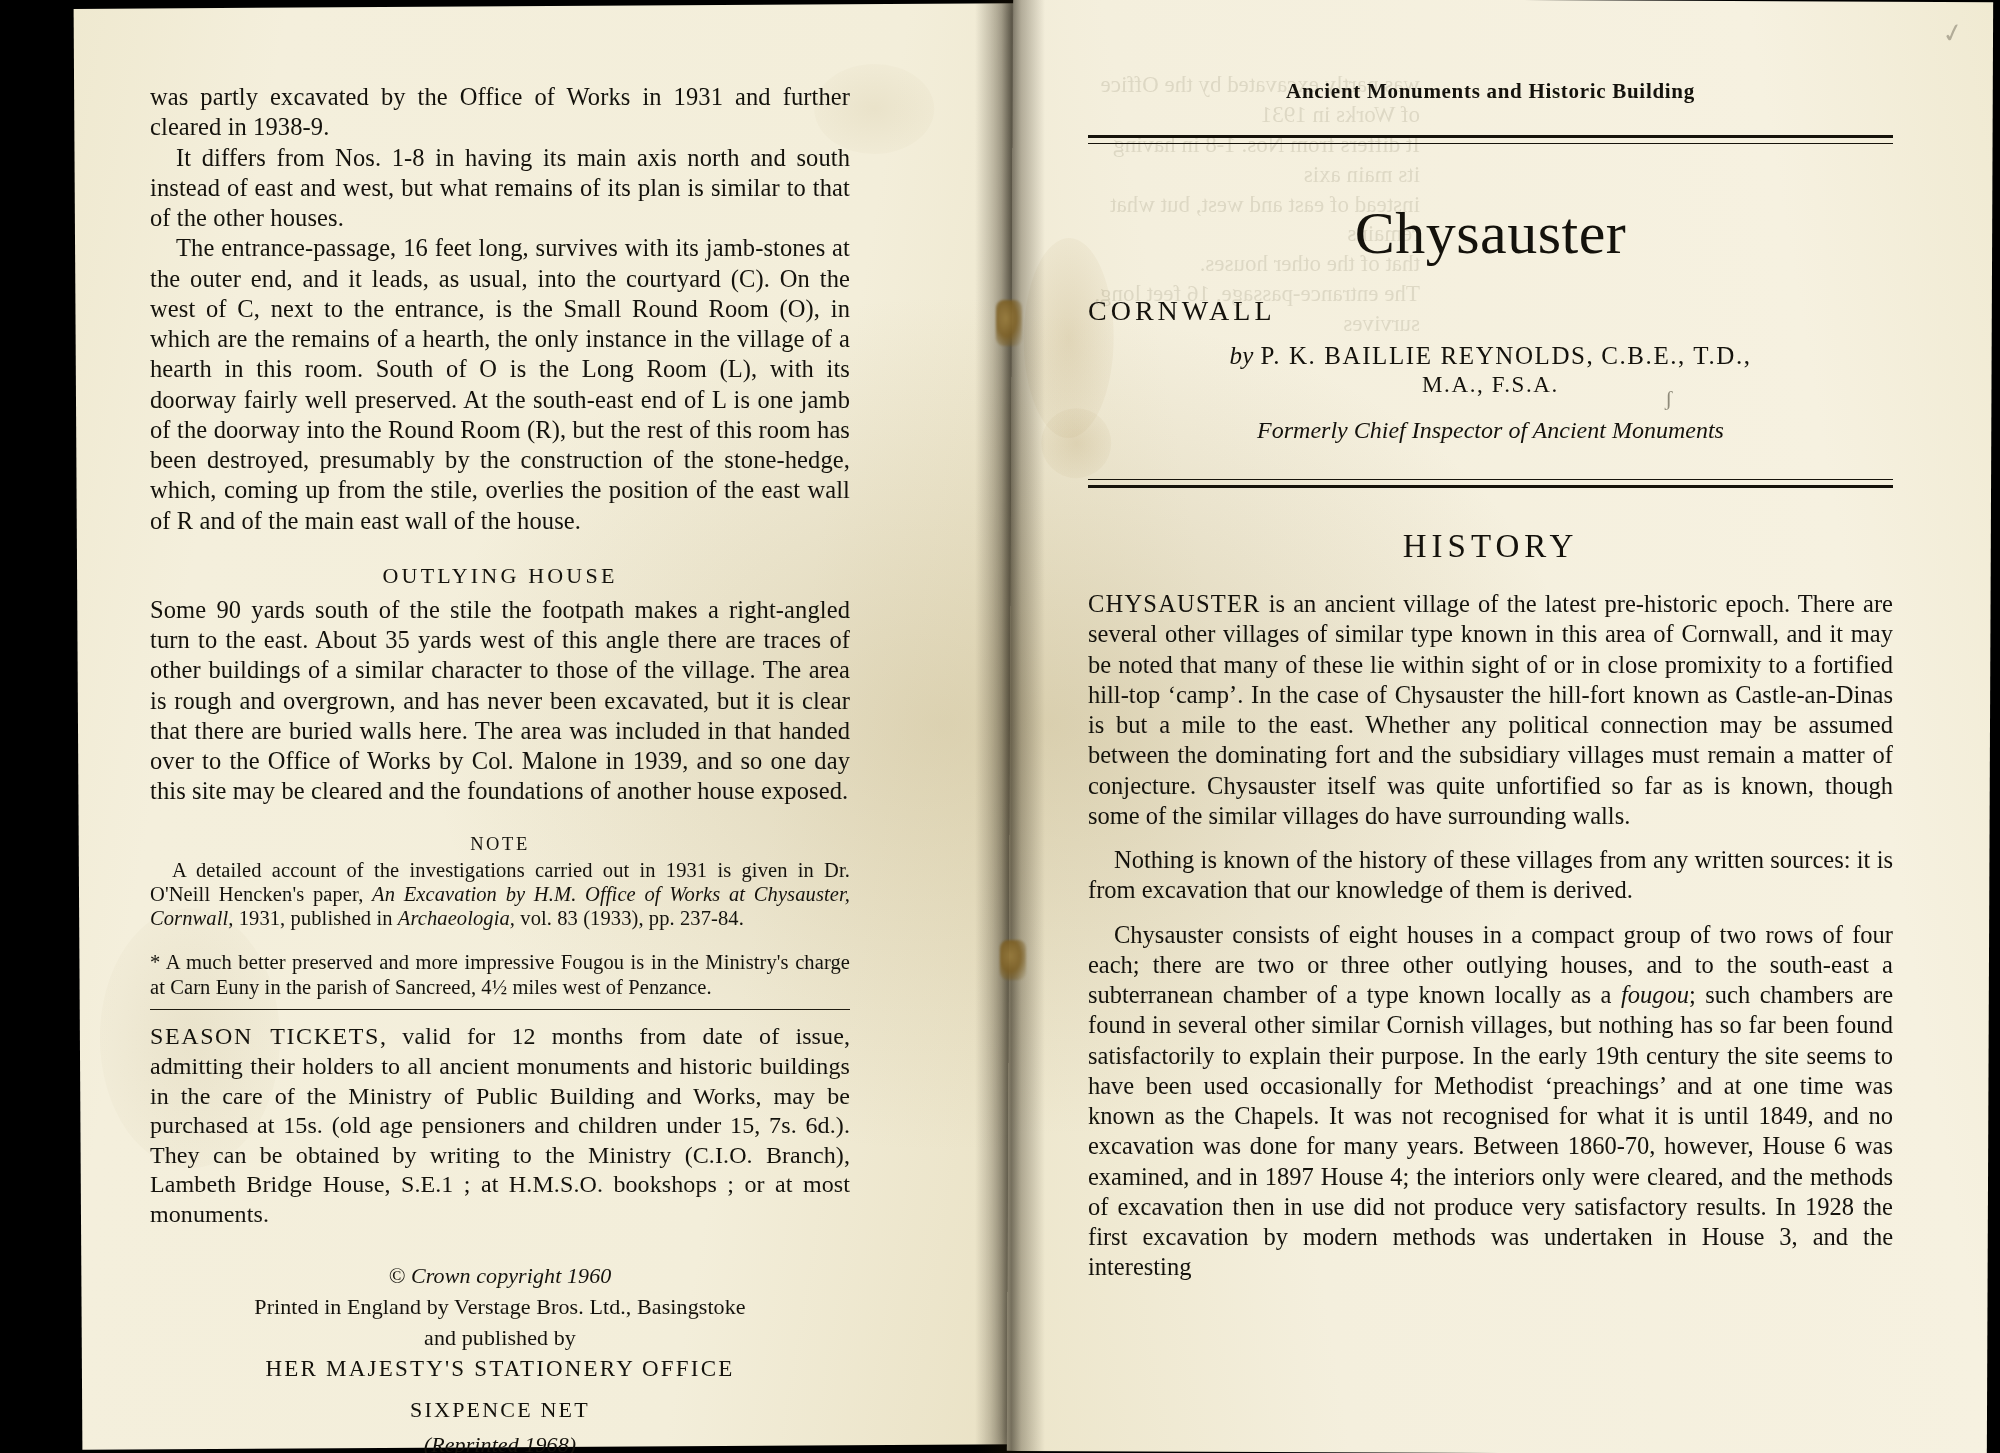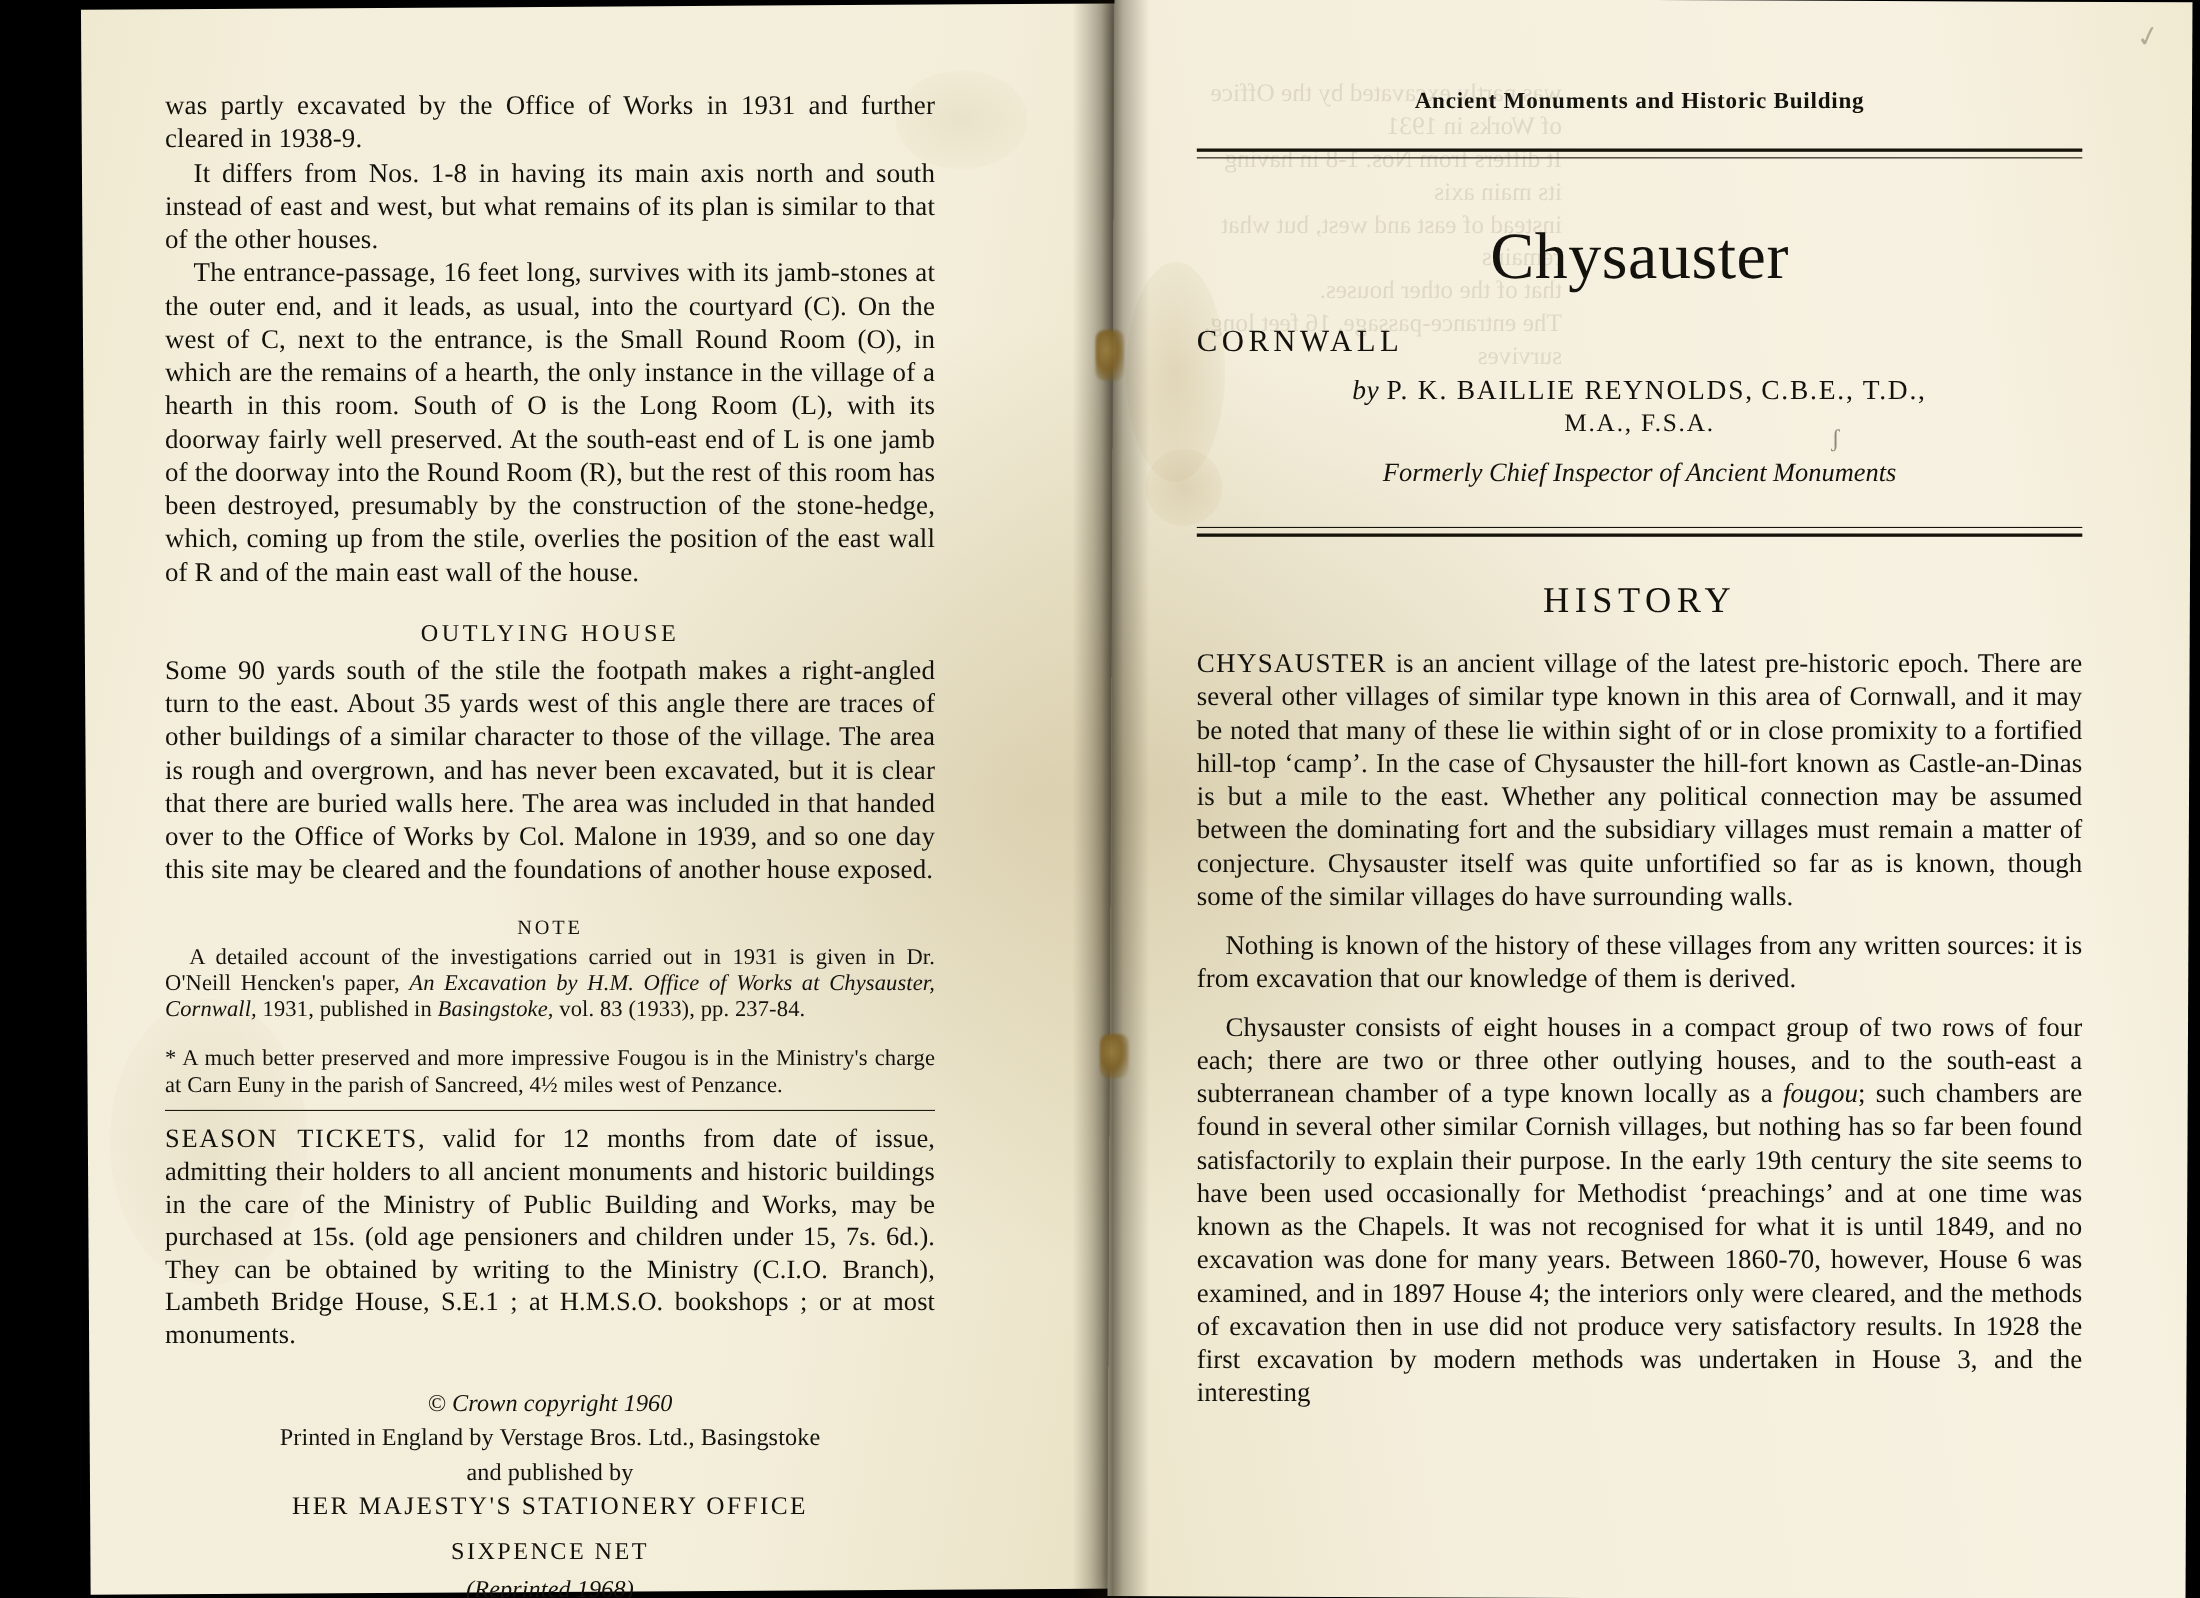--- a/index.html
+++ b/index.html
@@ -260,21 +260,21 @@
 
   <div class="page-body left-col">
     <p>was partly excavated by the Office of Works in 1931 and further cleared in 1938-9.</p>
     <p class="indent">It differs from Nos. 1-8 in having its main axis north and south instead of east and west, but what remains of its plan is similar to that of the other houses.</p>
     <p class="indent">The entrance-passage, 16 feet long, survives with its jamb-stones at the outer end, and it leads, as usual, into the courtyard (C). On the west of C, next to the entrance, is the Small Round Room (O), in which are the remains of a hearth, the only instance in the village of a hearth in this room. South of O is the Long Room (L), with its doorway fairly well preserved. At the south-east end of L is one jamb of the doorway into the Round Room (R), but the rest of this room has been destroyed, presumably by the construction of the stone-hedge, which, coming up from the stile, overlies the position of the east wall of R and of the main east wall of the house.</p>
 
     <div class="heading-sc">OUTLYING HOUSE</div>
     <p>Some 90 yards south of the stile the footpath makes a right-angled turn to the east. About 35 yards west of this angle there are traces of other buildings of a similar character to those of the village. The area is rough and overgrown, and has never been excavated, but it is clear that there are buried walls here. The area was included in that handed over to the Office of Works by Col. Malone in 1939, and so one day this site may be cleared and the foundations of another house exposed.</p>
 
     <div class="note-head">NOTE</div>
-    <p class="note-body"><span style="display:inline-block;width:22px"></span><span>A detailed account of the investigations carried out in 1931 is given in Dr. O'Neill Hencken's paper, </span><i>An Excavation by H.M. Office of Works at Chysauster, Cornwall,</i><span> 1931, published in </span><i>Basingstoke,</i><span> vol. 83 (1933), pp. 237-84.</span></p>
+    <p class="note-body"><span style="display:inline-block;width:22px"></span><span>A detailed account of the investigations carried out in 1931 is given in Dr. O'Neill Hencken's paper, </span><i>An Excavation by H.M. Office of Works at Chysauster, Cornwall,</i><span> 1931, published in </span><i>Archaeologia,</i><span> vol. 83 (1933), pp. 237-84.</span></p>
 
     <p class="footnote">* A much better preserved and more impressive Fougou is in the Ministry's charge at Carn Euny in the parish of Sancreed, 4½ miles west of Penzance.</p>
 
     <hr class="rule">
 
     <p class="season"><span class="sc">SEASON TICKETS</span><span>, valid for 12 months from date of issue, admitting their holders to all ancient monuments and historic buildings in the care of the Ministry of Public Building and Works, may be purchased at 15s. (old age pensioners and children under 15, 7s. 6d.). They can be obtained by writing to the Ministry (C.I.O. Branch), Lambeth Bridge House, S.E.1 ; at H.M.S.O. bookshops ; or at most monuments.</span></p>
 
     <div class="imprint">
       <div style="font-style:italic">© Crown copyright 1960</div>
       <div>Printed in England by Verstage Bros. Ltd., Basingstoke</div>

